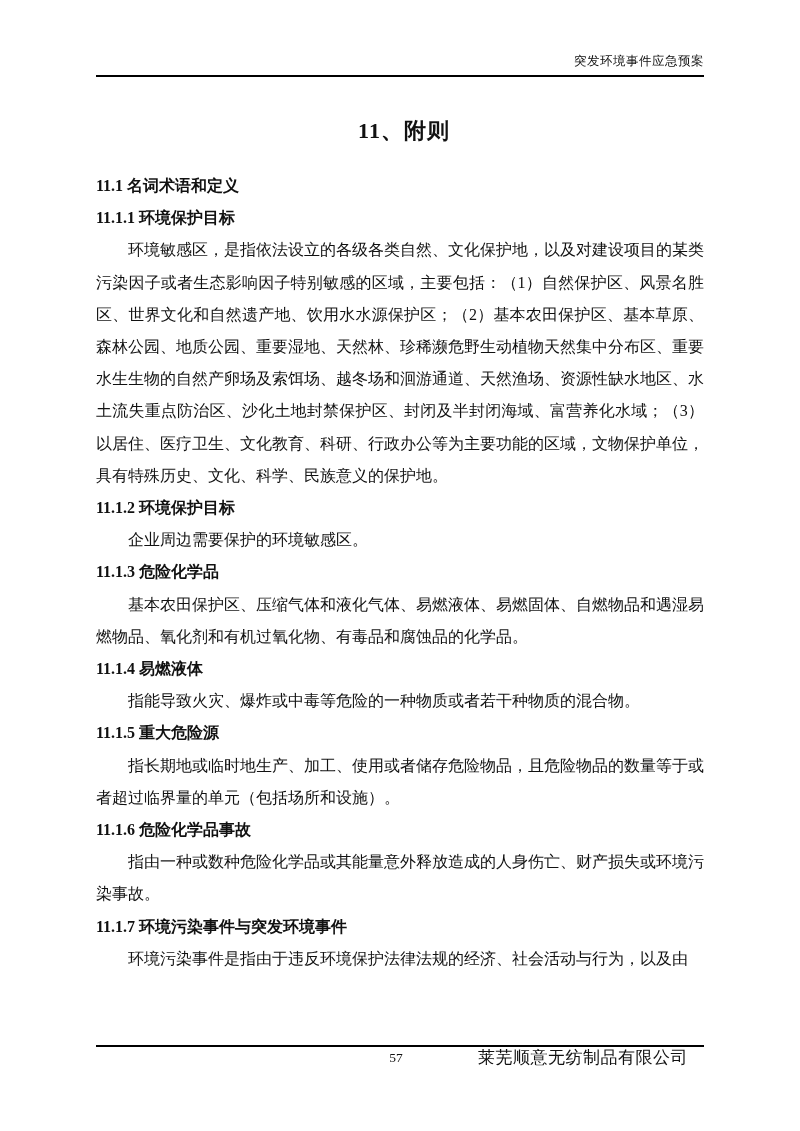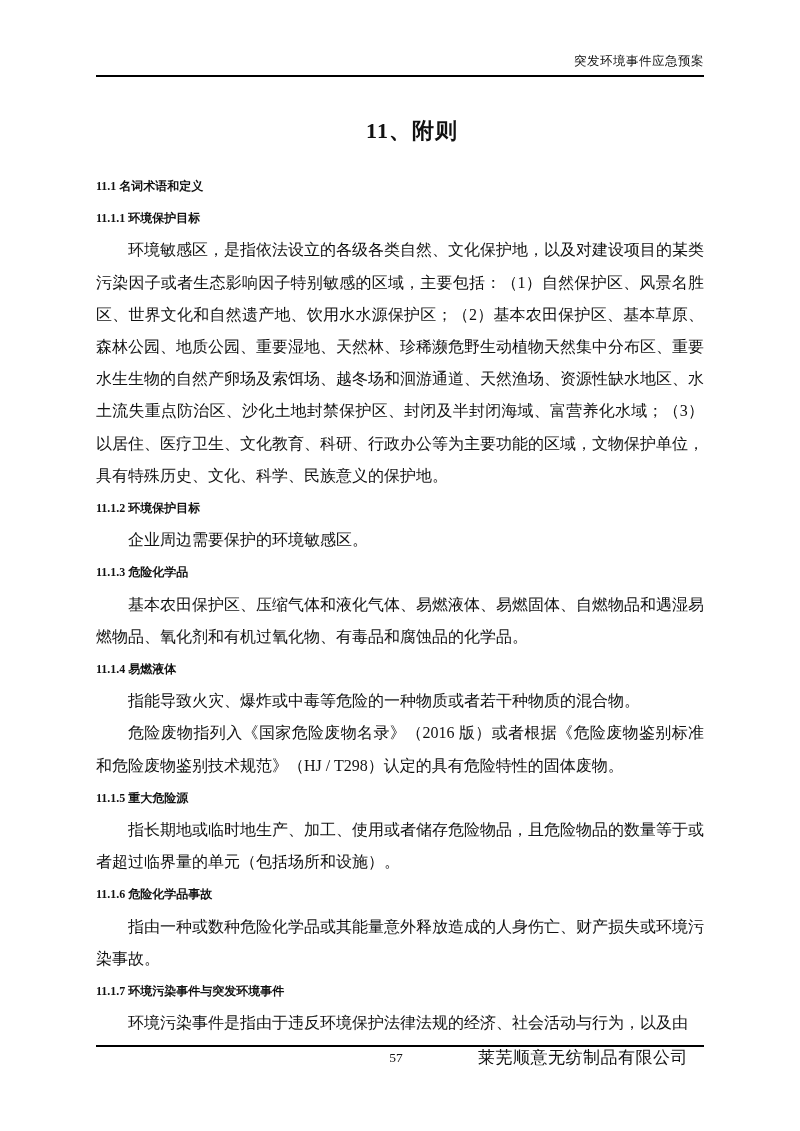--- a/index.html
+++ b/index.html
@@ -37,42 +37,42 @@
     padding-bottom: 6px;
     letter-spacing: 0.5px;
   }
   .header-rule {
     border: none;
     border-top: 2px solid #000000;
     margin: 0;
   }
   .chapter-title {
     position: absolute;
-    left: 108px;
+    left: 100px;
     width: 608px;
     top: 116px;
     margin: 0;
     text-align: center;
     font-size: 22px;
     font-weight: bold;
     line-height: 30px;
     letter-spacing: 1px;
   }
   .content {
     position: absolute;
     left: 96px;
     width: 608px;
     top: 170px;
     font-size: 16px;
     line-height: 32.2px;
     text-align: justify;
   }
   .content h2, .content h3 {
     margin: 0;
-    font-size: 12px;
+    font-size: 16px;
     font-weight: bold;
     line-height: 32.2px;
     text-align: left;
   }
   .content p {
     margin: 0;
     text-indent: 2em;
   }
   .page-footer {
     position: absolute;
@@ -126,21 +126,20 @@
     <p>环境敏感区，是指依法设立的各级各类自然、文化保护地，以及对建设项目的某类污染因子或者生态影响因子特别敏感的区域，主要包括：（1）自然保护区、风景名胜区、世界文化和自然遗产地、饮用水水源保护区；（2）基本农田保护区、基本草原、森林公园、地质公园、重要湿地、天然林、珍稀濒危野生动植物天然集中分布区、重要水生生物的自然产卵场及索饵场、越冬场和洄游通道、天然渔场、资源性缺水地区、水土流失重点防治区、沙化土地封禁保护区、封闭及半封闭海域、富营养化水域；（3）以居住、医疗卫生、文化教育、科研、行政办公等为主要功能的区域，文物保护单位，具有特殊历史、文化、科学、民族意义的保护地。</p>
 
     <h3>11.1.2 环境保护目标</h3>
     <p>企业周边需要保护的环境敏感区。</p>
 
     <h3>11.1.3 危险化学品</h3>
     <p>基本农田保护区、压缩气体和液化气体、易燃液体、易燃固体、自燃物品和遇湿易燃物品、氧化剂和有机过氧化物、有毒品和腐蚀品的化学品。</p>
 
     <h3>11.1.4 易燃液体</h3>
     <p>指能导致火灾、爆炸或中毒等危险的一种物质或者若干种物质的混合物。</p>
-    <p>危险废物指列入《国家危险废物名录》（2016 版）或者根据《危险废物鉴别标准和危险废物鉴别技术规范》（HJ / T298）认定的具有危险特性的固体废物。</p>
 
     <h3>11.1.5 重大危险源</h3>
     <p>指长期地或临时地生产、加工、使用或者储存危险物品，且危险物品的数量等于或者超过临界量的单元（包括场所和设施）。</p>
 
     <h3>11.1.6 危险化学品事故</h3>
     <p>指由一种或数种危险化学品或其能量意外释放造成的人身伤亡、财产损失或环境污染事故。</p>
 
     <h3>11.1.7 环境污染事件与突发环境事件</h3>
     <p>环境污染事件是指由于违反环境保护法律法规的经济、社会活动与行为，以及由</p>
 

